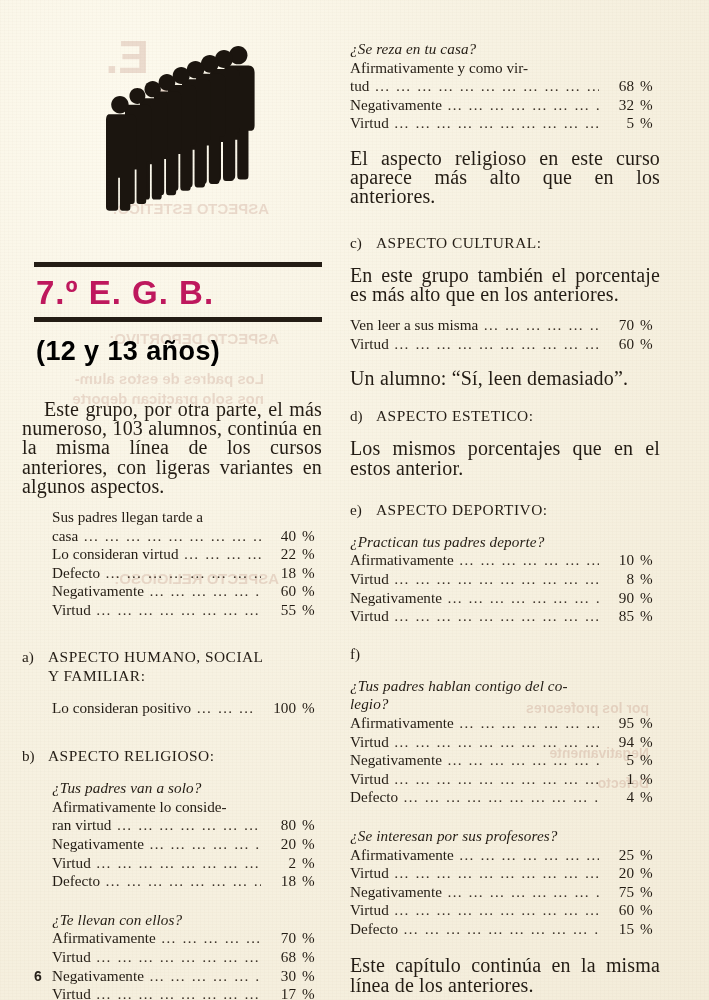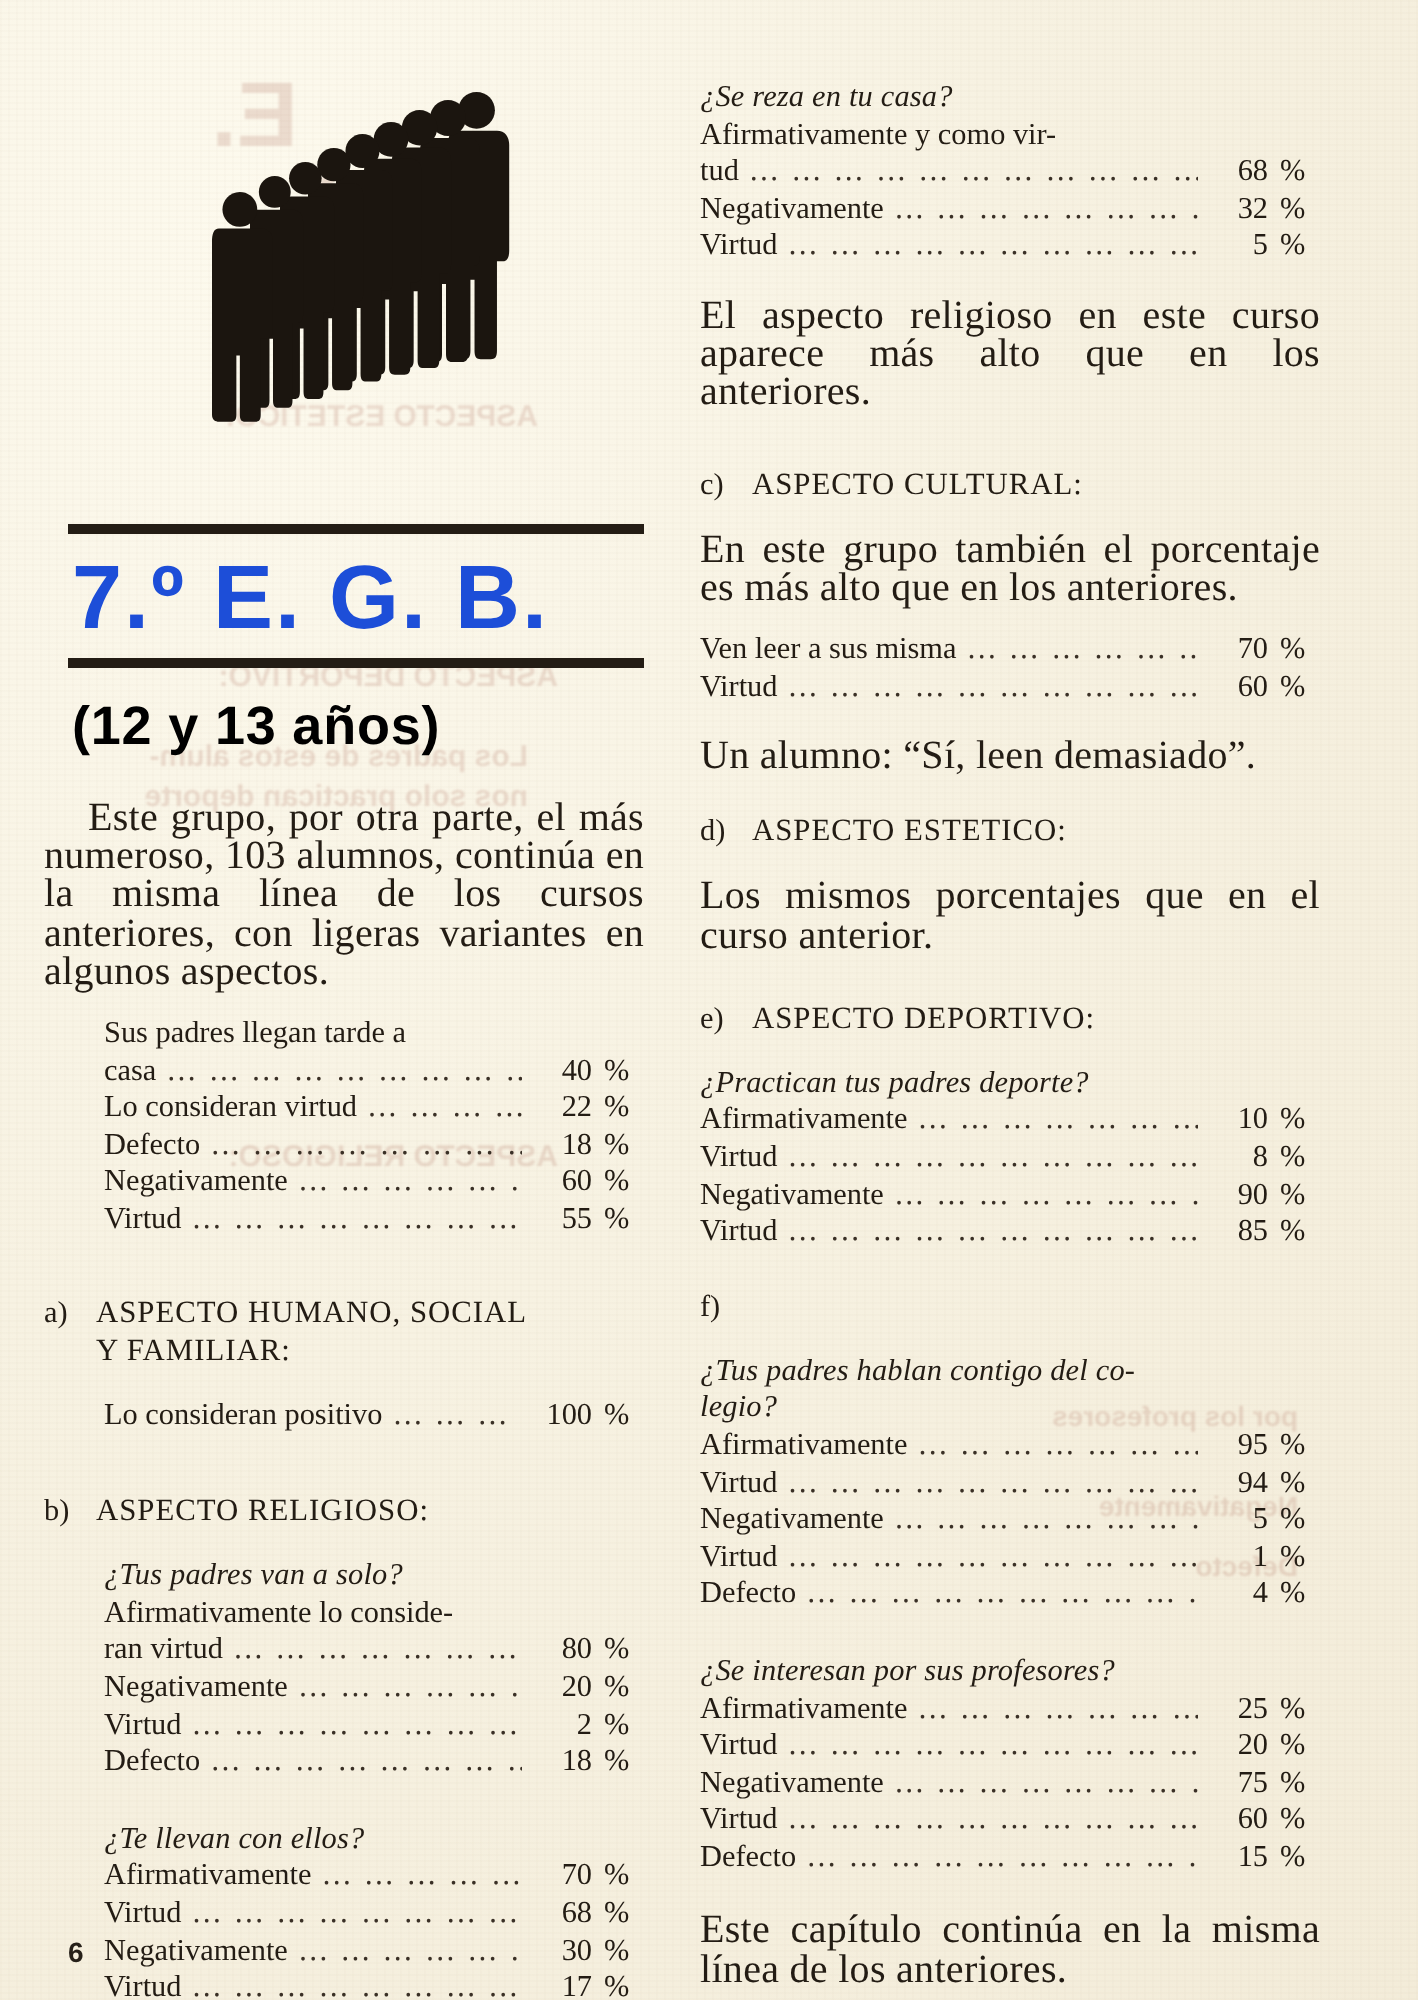--- a/index.html
+++ b/index.html
@@ -40,22 +40,22 @@
 
   
   #illo{position:absolute;left:96px;top:36px;width:186px;height:176px;}
   #illo svg{display:block;width:100%;height:100%;}
 
   
   #masthead{position:absolute;left:34px;top:262px;width:290px;}
   .rule{background:#241d15;height:5px;width:288px;}
   #title{
     font-family:"Liberation Sans","DejaVu Sans",sans-serif;
-    font-weight:bold;font-size:45px;letter-spacing:1px;
-    margin:9px 0 8px 2px;line-height:1;color:#1d4ed8;
+    font-weight:bold;font-size:33px;letter-spacing:1px;
+    margin:9px 0 8px 2px;line-height:1;color:#be185d;
   }
   #subtitle{
     font-family:"Liberation Sans","DejaVu Sans",sans-serif;
     font-weight:bold;font-size:27px;letter-spacing:.4px;
     margin:14px 0 0 2px;color:#000000;
   }
 
   
   .para{
     font-size:20px;line-height:19.2px;text-align:justify;
@@ -354,21 +354,21 @@
     </div>
 
     <div style="height:6px"></div>
 
     <div>
       <div class="sect">
         <div class="mk">d)</div>
         <div class="hd">ASPECTO ESTETICO:</div>
       </div>
       <div class="pad" style="margin-top:14px;">
-        <p class="para">Los mismos porcentajes que en el curso anterior.</p>
+        <p class="para">Los mismos porcentajes que en el estos anterior.</p>
       </div>
     </div>
 
     <div style="height:10px"></div>
 
     <div>
       <div class="sect">
         <div class="mk">e)</div>
         <div class="hd">ASPECTO DEPORTIVO:</div>
       </div>

